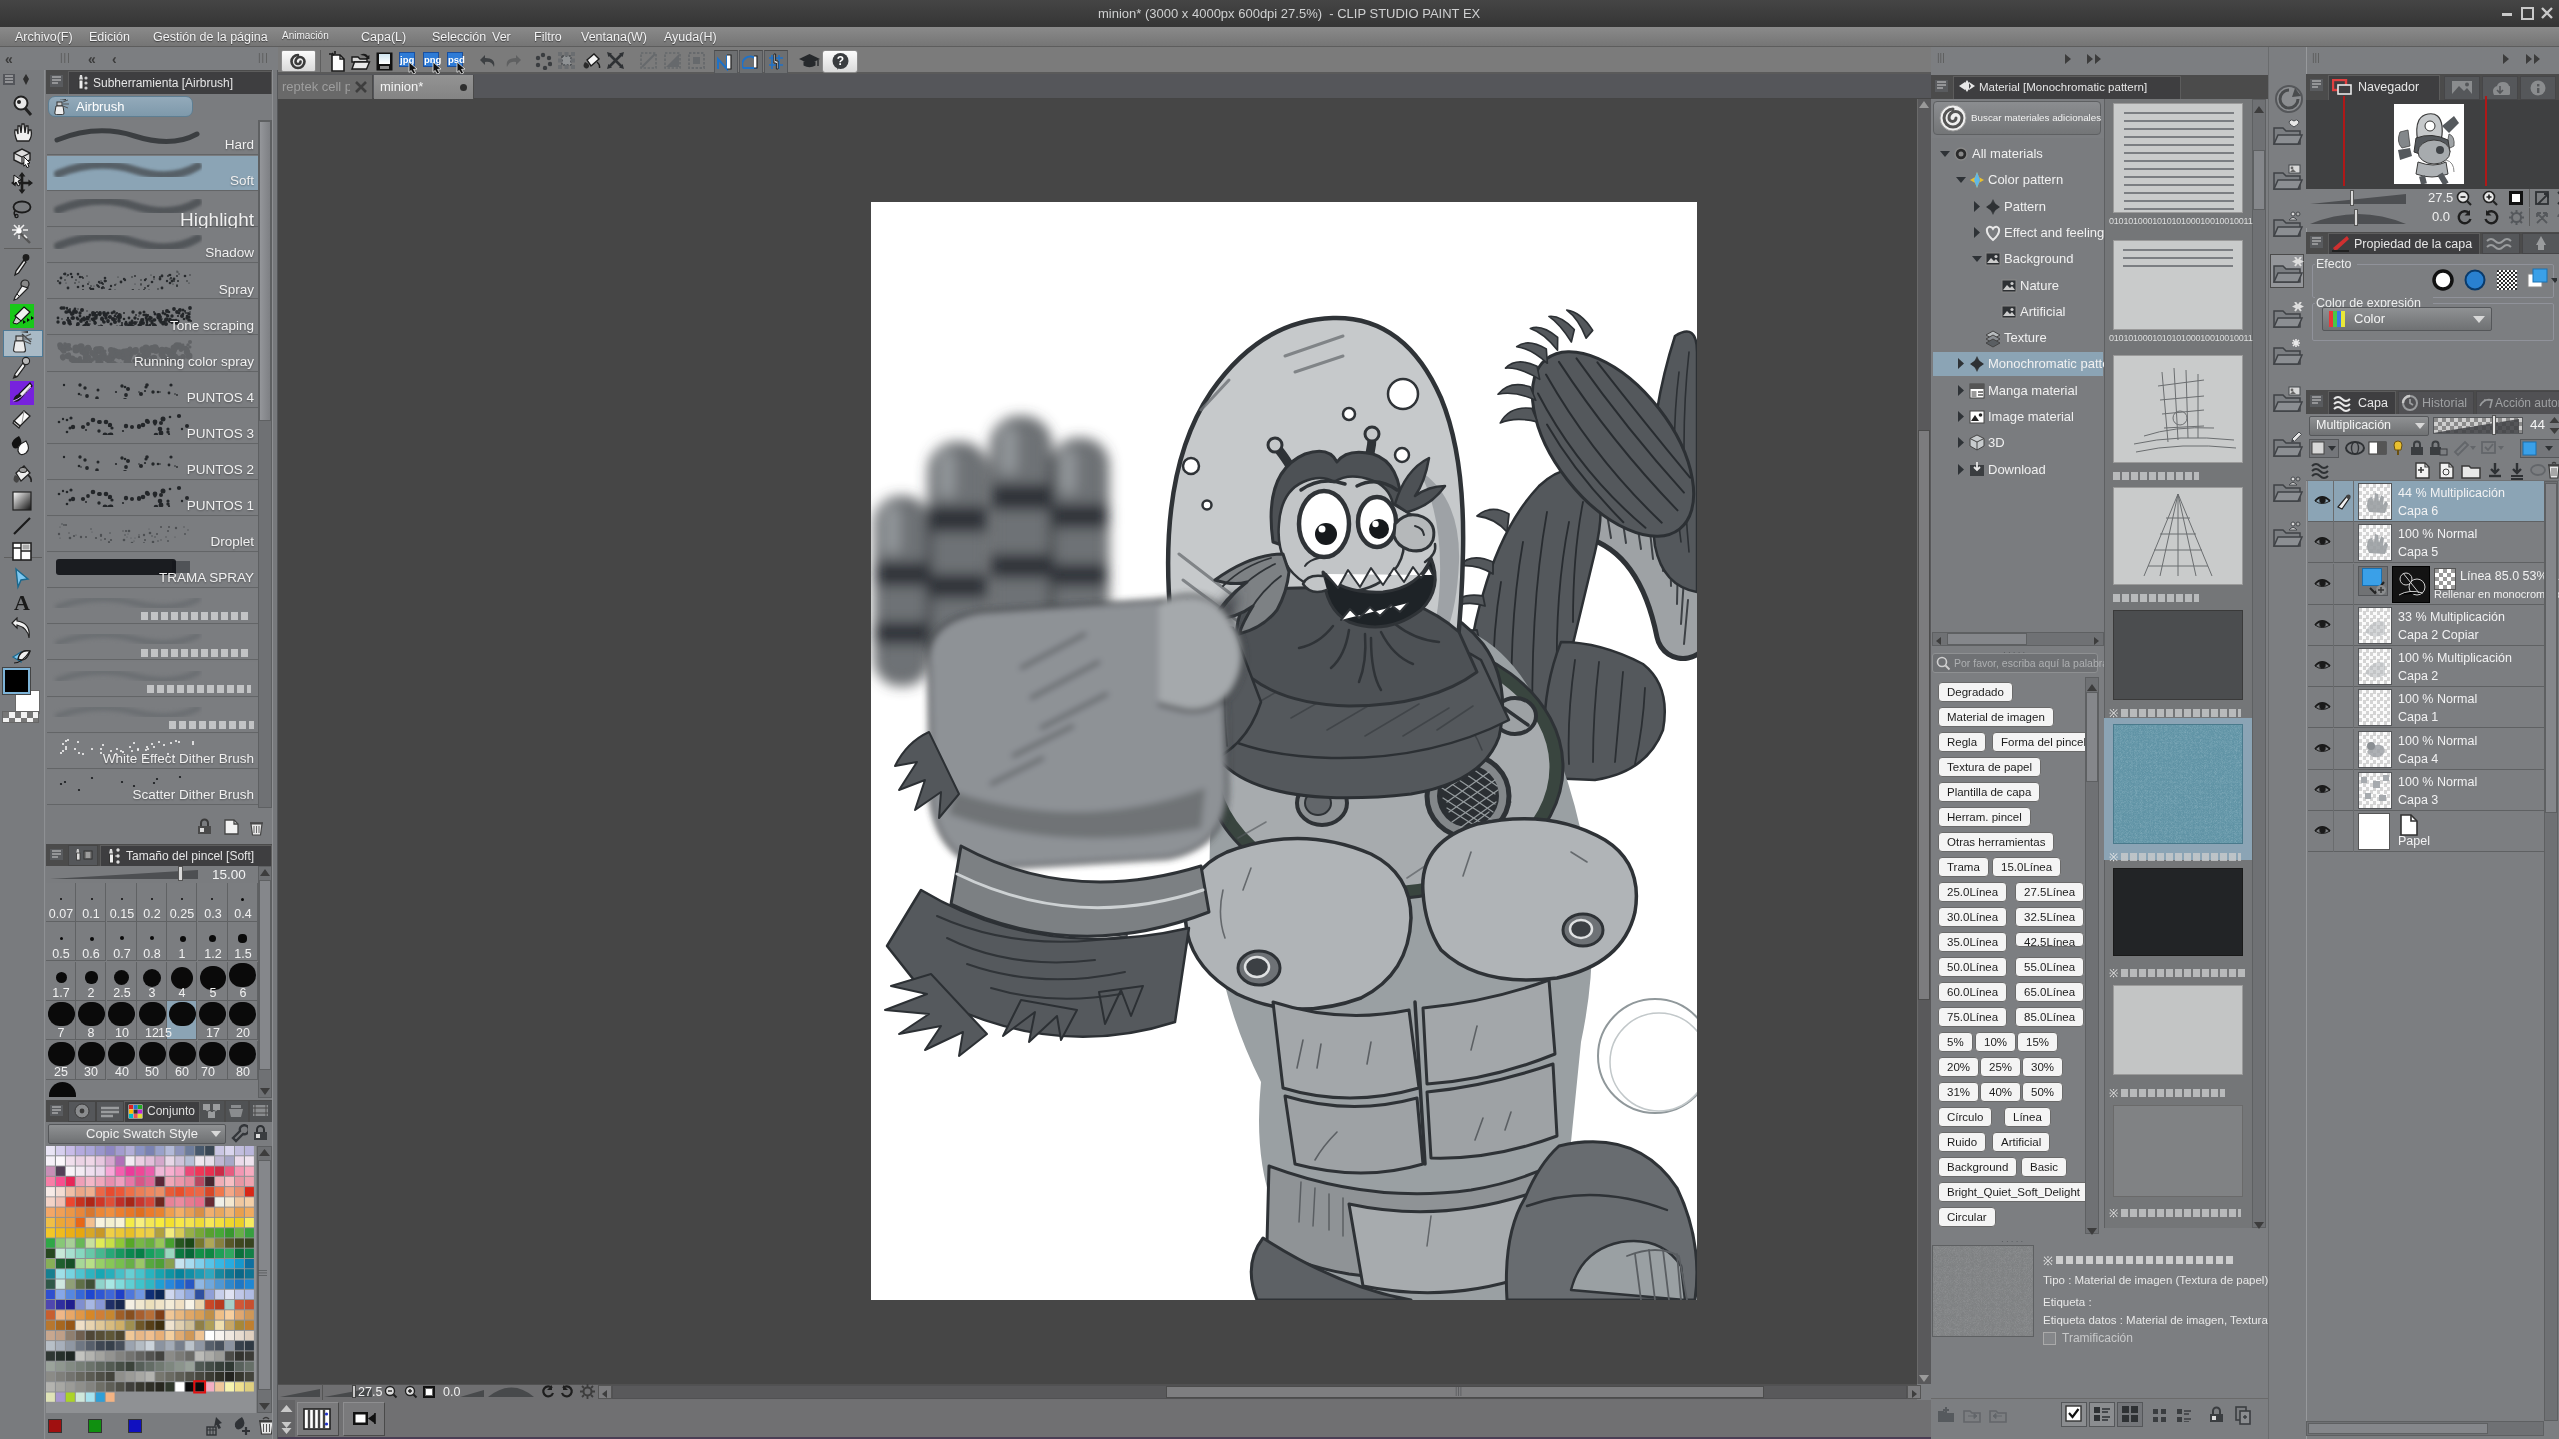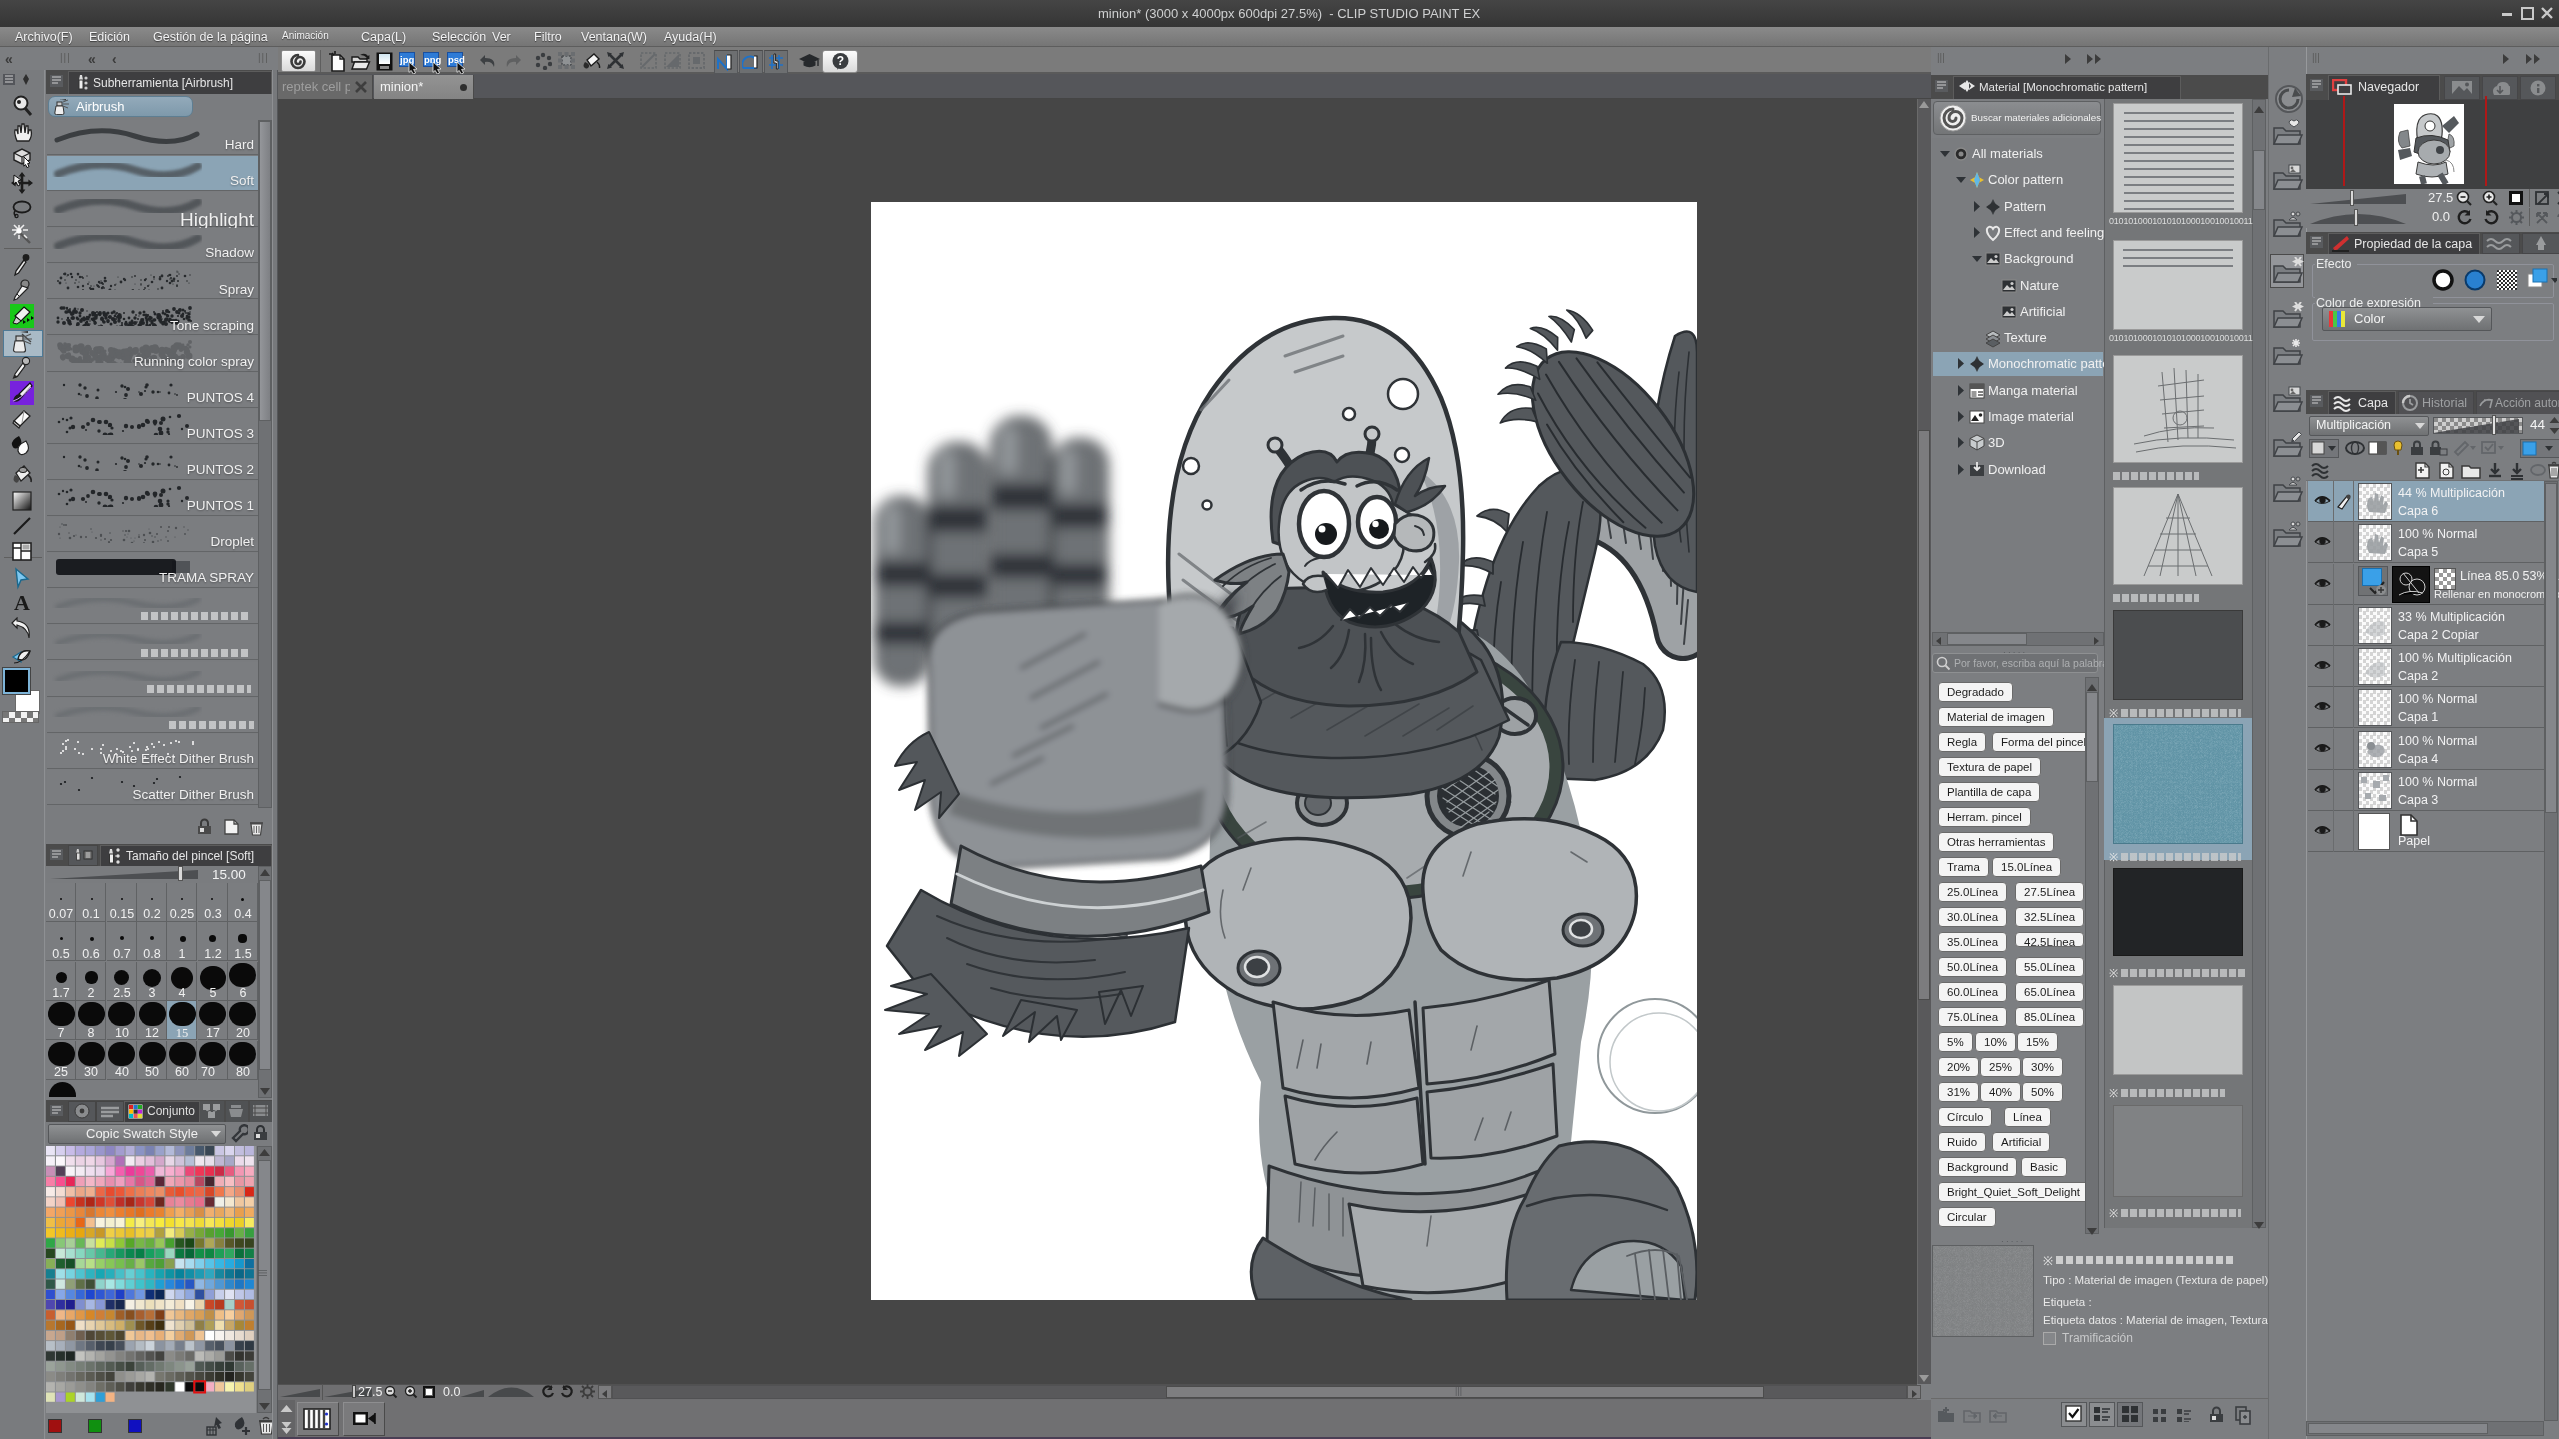--- a/index.html
+++ b/index.html
@@ -1253,21 +1253,21 @@
 <div class="abs" style="left:78px;top:1002px;width:27px;height:24px;background:#0a0a0a;border-radius:14px;"></div>
 <div class="abs txt" style="left:76px;top:1026px;width:30px;text-align:center;color:#f0f0f0;font-size:12.5px;">8</div>
 <div class="abs" style="left:107px;top:1001px;width:30px;height:39px;background:#7b7d80;border:1px solid #606264;border-width:0 1px 1px 0;"></div>
 <div class="abs" style="left:108px;top:1002px;width:27px;height:24px;background:#0a0a0a;border-radius:14px;"></div>
 <div class="abs txt" style="left:107px;top:1026px;width:30px;text-align:center;color:#f0f0f0;font-size:12.5px;">10</div>
 <div class="abs" style="left:137px;top:1001px;width:30px;height:39px;background:#7b7d80;border:1px solid #606264;border-width:0 1px 1px 0;"></div>
 <div class="abs" style="left:139px;top:1002px;width:27px;height:24px;background:#0a0a0a;border-radius:14px;"></div>
 <div class="abs txt" style="left:137px;top:1026px;width:30px;text-align:center;color:#f0f0f0;font-size:12.5px;">12</div>
 <div class="abs" style="left:167px;top:1001px;width:30px;height:39px;background:#8ba4b5;border:1px solid #606264;border-width:0 1px 1px 0;"></div>
 <div class="abs" style="left:169px;top:1002px;width:27px;height:24px;background:#0a0a0a;border-radius:14px;"></div>
-<div class="abs txt" style="left:167px;top:1026px;width:30px;text-align:center;color:#f0f0f0;font-size:12.5px;font-family:Liberation Serif, serif;">15</div>
+<div class="abs txt" style="left:150px;top:1026px;width:30px;text-align:center;color:#f0f0f0;font-size:12.5px;">15</div>
 <div class="abs" style="left:198px;top:1001px;width:30px;height:39px;background:#7b7d80;border:1px solid #606264;border-width:0 1px 1px 0;"></div>
 <div class="abs" style="left:199px;top:1002px;width:27px;height:24px;background:#0a0a0a;border-radius:14px;"></div>
 <div class="abs txt" style="left:198px;top:1026px;width:30px;text-align:center;color:#f0f0f0;font-size:12.5px;">17</div>
 <div class="abs" style="left:228px;top:1001px;width:30px;height:39px;background:#7b7d80;border:1px solid #606264;border-width:0 1px 1px 0;"></div>
 <div class="abs" style="left:229px;top:1002px;width:27px;height:24px;background:#0a0a0a;border-radius:14px;"></div>
 <div class="abs txt" style="left:228px;top:1026px;width:30px;text-align:center;color:#f0f0f0;font-size:12.5px;">20</div>
 <div class="abs" style="left:46px;top:1041px;width:30px;height:39px;background:#7b7d80;border:1px solid #606264;border-width:0 1px 1px 0;"></div>
 <div class="abs" style="left:48px;top:1042px;width:27px;height:24px;background:#0a0a0a;border-radius:14px;"></div>
 <div class="abs txt" style="left:46px;top:1065px;width:30px;text-align:center;color:#f0f0f0;font-size:12.5px;">25</div>
 <div class="abs" style="left:76px;top:1041px;width:30px;height:39px;background:#7b7d80;border:1px solid #606264;border-width:0 1px 1px 0;"></div>

